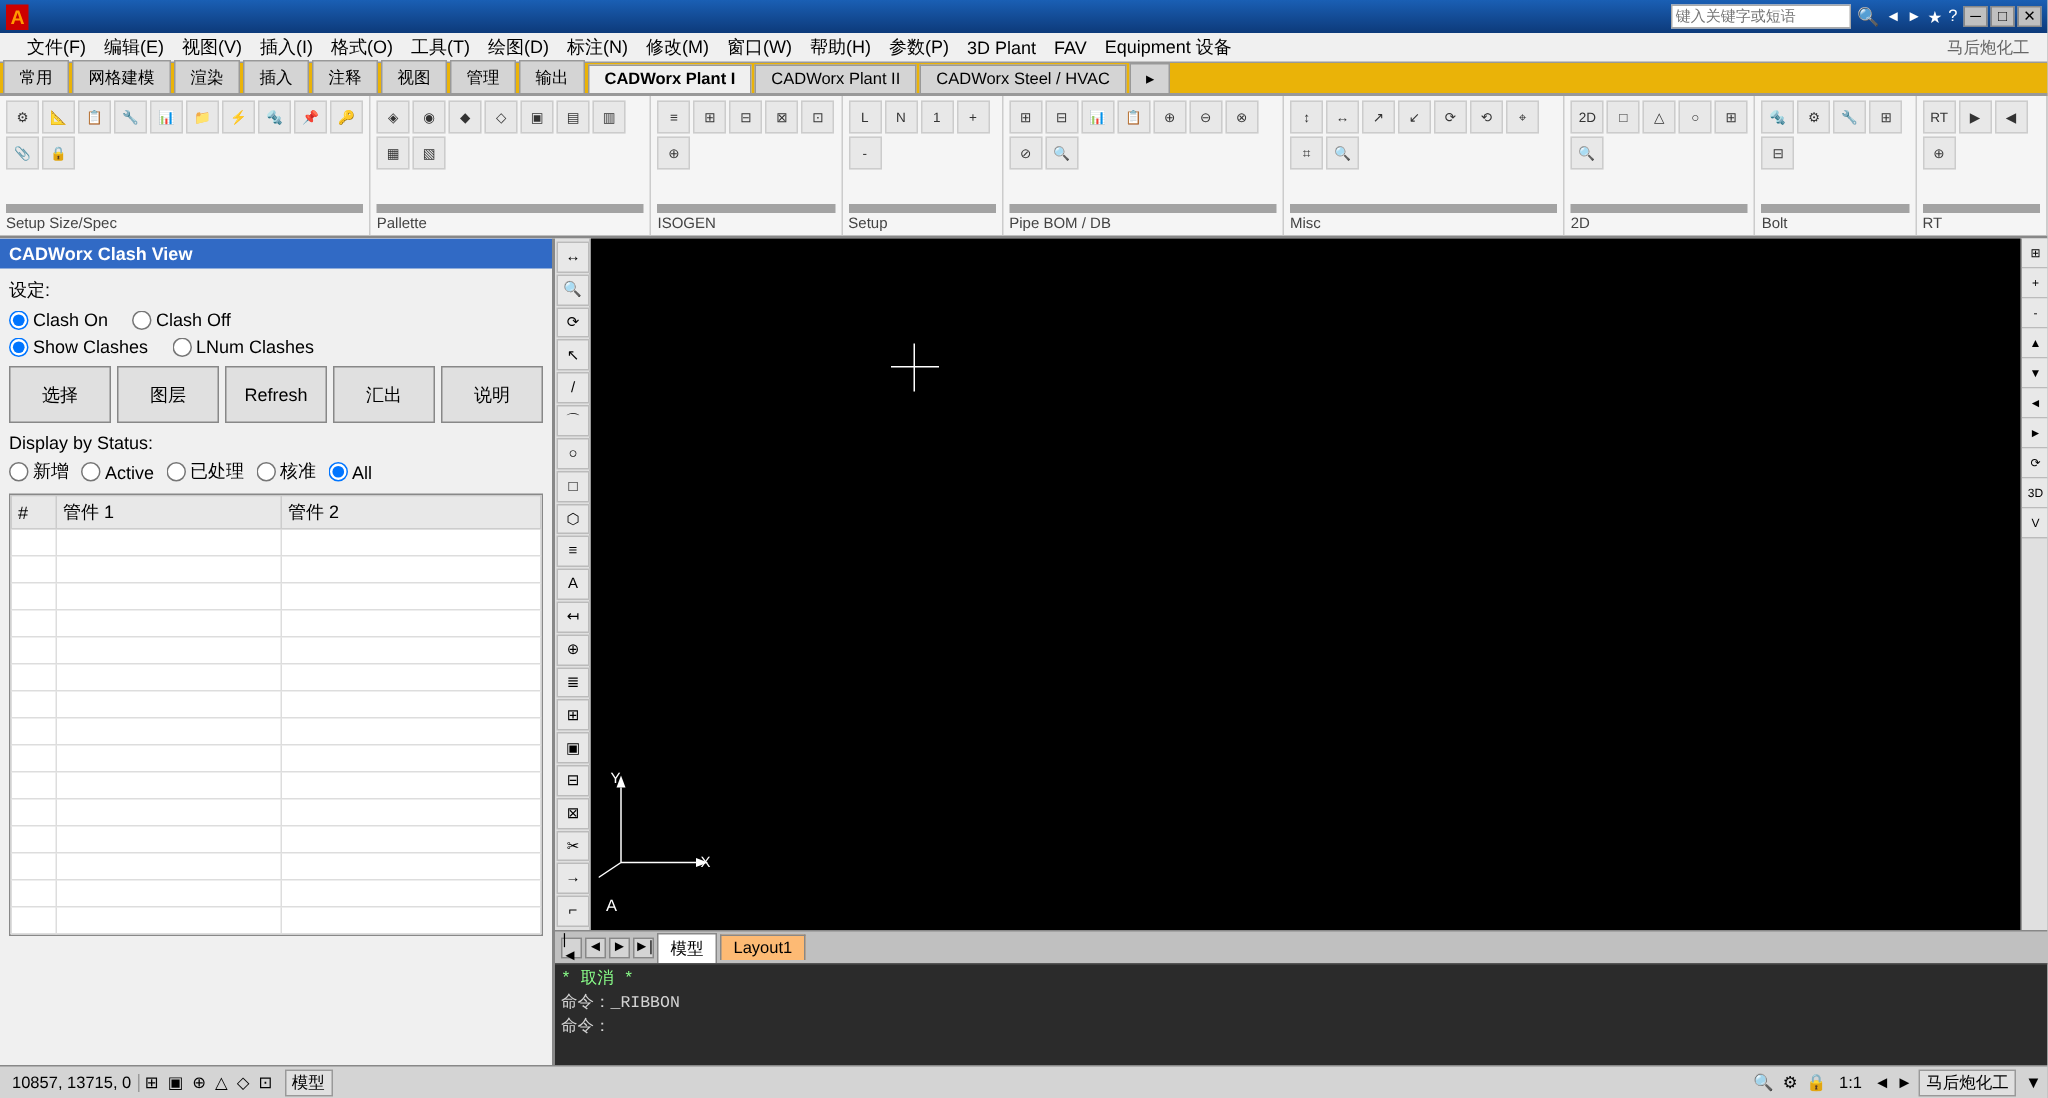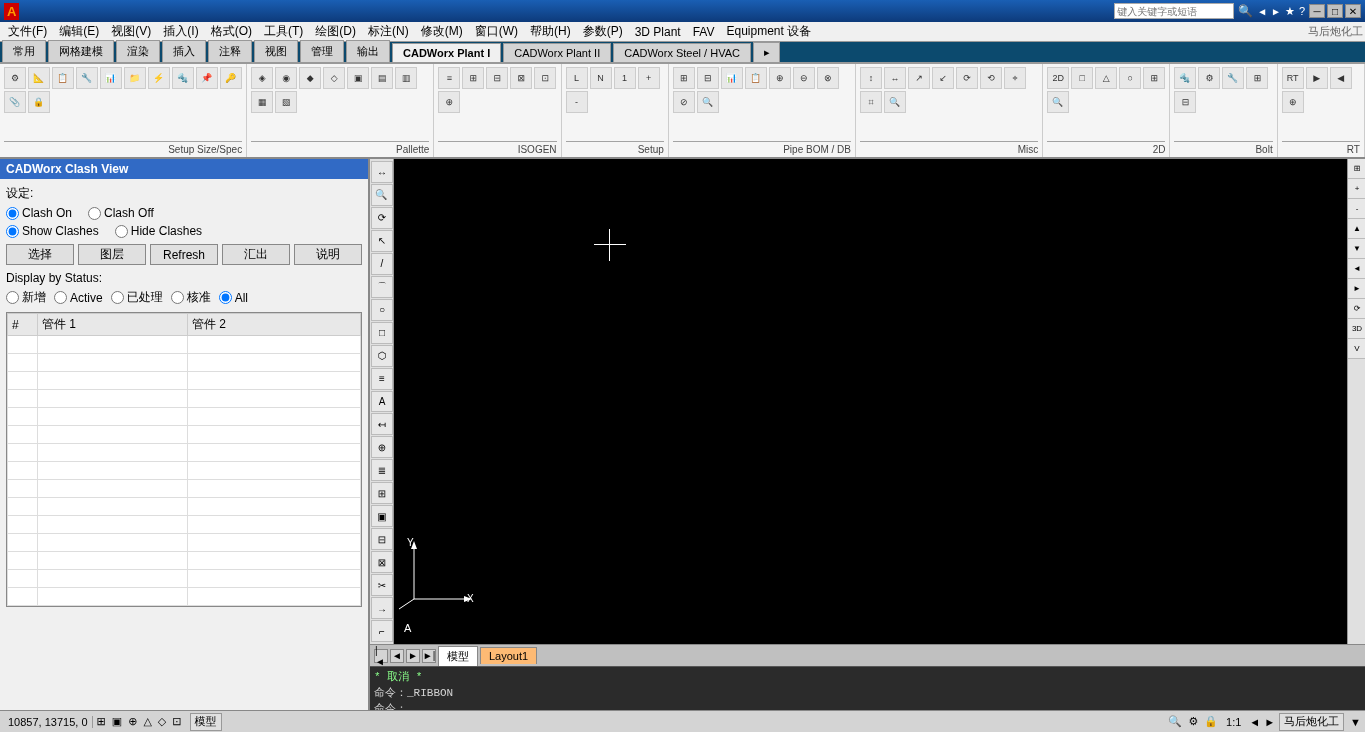--- a/index.html
+++ b/index.html
@@ -24,33 +24,33 @@
     }
     #title-bar .title-left { display: flex; align-items: center; gap: 4px; }
 
     
     #menu-bar {
       height: 20px;
       background: #f0f0f0;
       border-bottom: 1px solid #999;
       display: flex;
       align-items: center;
-      padding: 0 2px;
+      padding: 0 12px;
       font-size: 12px;
     }
     .menu-item {
       padding: 2px 6px;
       cursor: pointer;
       white-space: nowrap;
     }
 
     
     #ribbon-tabs {
       height: 22px;
-      background: #0c4a6e;
+      background: #eab308;
       border-bottom: 2px solid #999;
       display: flex;
       align-items: flex-end;
       padding: 0 2px;
     }
     .ribbon-tab {
       padding: 3px 10px;
       font-size: 11px;
       cursor: pointer;
       background: #d4d4d4;
@@ -104,21 +104,21 @@
     }
     .radio-item input[type="radio"] { cursor: pointer; margin: 0; }
 
     .btn-row {
       display: flex;
       gap: 4px;
       margin: 6px 0;
     }
     .clash-btn {
       flex: 1;
-      height: 21px;
+      height: 38px;
       background: #e0e0e0;
       border: 1px solid #888;
       font-size: 12px;
       cursor: pointer;
       font-family: 'SimSun', Arial, sans-serif;
     }
 
     .display-label {
       font-size: 12px;
       margin: 4px 0 4px 0;
@@ -236,21 +236,21 @@
       background: #fdba74;
       border: 1px solid #888;
       border-bottom: none;
       font-size: 11px;
       cursor: pointer;
     }
     .draw-tab.active { background: white; }
 
     
     #command-area {
-      height: 44px;
+      height: 68px;
       background: #2b2b2b;
       border-top: 1px solid #555;
       padding: 2px 4px;
       overflow-y: auto;
     }
     .cmd-line {
       color: #d4d4d4;
       font-size: 11px;
       font-family: 'Courier New', monospace;
       line-height: 16px;
@@ -339,24 +339,24 @@
     }
     .rg-icons {
       display: flex;
       flex-wrap: wrap;
       gap: 2px;
       flex: 1;
       align-content: flex-start;
     }
     .rg-label {
       font-size: 10px;
-      text-align: right;
+      text-align: left;
       color: #444;
       padding: 2px 0;
-      border-top: 1px solid #a3a3a3;
+      border-top: 6px solid #a3a3a3;
       margin-top: 14px;
     }
     .ri {
       width: 22px; height: 22px;
       background: #e8e8e8;
       border: 1px solid #ccc;
       display: flex; align-items: center; justify-content: center;
       font-size: 9px; cursor: pointer; color: #333;
     }
   </style>
@@ -560,21 +560,21 @@
           </label>
         </div>
 
         <div class="radio-row">
           <label class="radio-item">
             <input type="radio" name="showclash" value="show" checked="" style="">
             <span>Show Clashes</span>
           </label>
           <label class="radio-item">
             <input type="radio" name="showclash" value="hide" style="">
-            <span>Hide Clashes</span>
+            <span>LNum Clashes</span>
           </label>
         </div>
 
         <div class="btn-row">
           <button class="clash-btn">选择</button>
           <button class="clash-btn">图层</button>
           <button class="clash-btn">Refresh</button>
           <button class="clash-btn">汇出</button>
           <button class="clash-btn">说明</button>
         </div>

